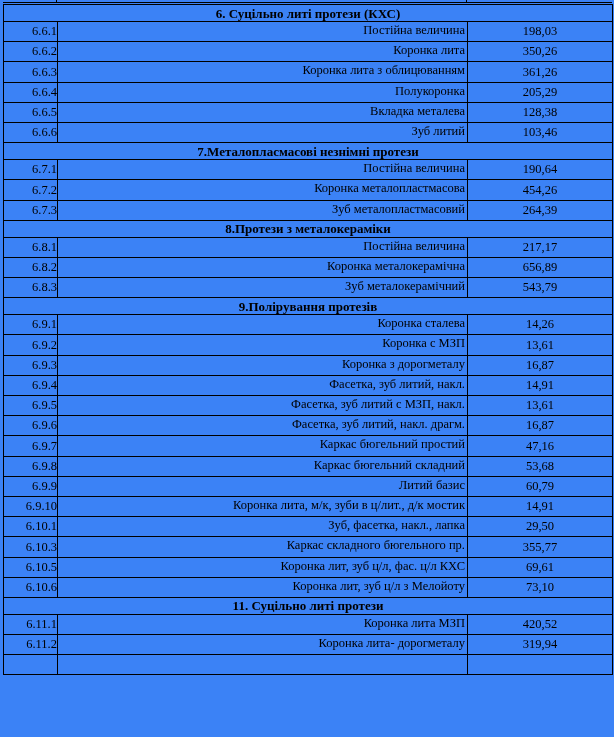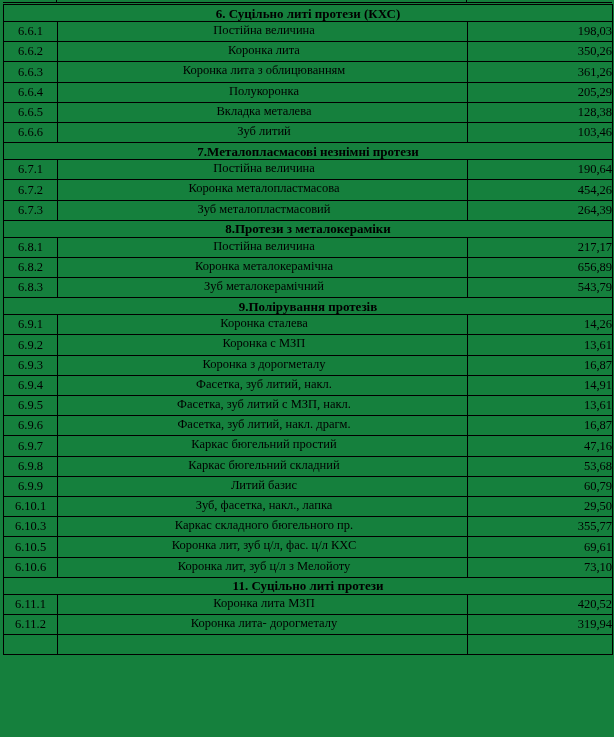--- a/index.html
+++ b/index.html
@@ -4,21 +4,21 @@
 <style>
   html, body {
     margin: 0;
     padding: 0;
     background: #ffffff;
   }
   .page {
     position: relative;
     width: 614px;
     height: 737px;
-    background: #15803d;
+    background: #3b82f6;
     overflow: hidden;
     font-family: "Liberation Serif", "DejaVu Serif", serif;
     color: #000000;
   }
   
   .frag-line {
     position: absolute;
     background: #000000;
   }
   table.price-table {
@@ -39,35 +39,35 @@
   tr.partial-row { height: 20px; }
   td.section-title {
     text-align: center;
     vertical-align: middle;
     font-weight: bold;
     font-size: 13px;
     line-height: 15px;
     padding: 0;
   }
   td.cell-code {
-    text-align: center;
+    text-align: right;
     vertical-align: bottom;
     font-size: 12.5px;
     line-height: 13px;
     padding: 0 0 3px 0;
   }
   td.cell-desc {
-    text-align: center;
+    text-align: right;
     vertical-align: top;
     font-size: 12.5px;
     line-height: 13px;
     padding: 2px 2px 0 5px;
   }
   td.cell-price {
-    text-align: right;
+    text-align: center;
     vertical-align: bottom;
     font-size: 12.5px;
     line-height: 13px;
     padding: 0 0 3px 0;
   }
 </style>
 </head>
 <body>
 
 <div class="page">
@@ -194,20 +194,25 @@
           <td class="cell-code">6.9.8</td>
           <td class="cell-desc">Каркас бюгельний складний</td>
           <td class="cell-price">53,68</td>
         </tr>
         <tr class="data-row">
           <td class="cell-code">6.9.9</td>
           <td class="cell-desc">Литий базис</td>
           <td class="cell-price">60,79</td>
         </tr>
         <tr class="data-row">
+          <td class="cell-code">6.9.10</td>
+          <td class="cell-desc">Коронка лита, м/к, зуби в ц/лит., д/к мостик</td>
+          <td class="cell-price">14,91</td>
+        </tr>
+        <tr class="data-row">
           <td class="cell-code">6.10.1</td>
           <td class="cell-desc">Зуб, фасетка, накл., лапка</td>
           <td class="cell-price">29,50</td>
         </tr>
         <tr class="data-row">
           <td class="cell-code">6.10.3</td>
           <td class="cell-desc">Каркас складного бюгельного пр.</td>
           <td class="cell-price">355,77</td>
         </tr>
         <tr class="data-row">

